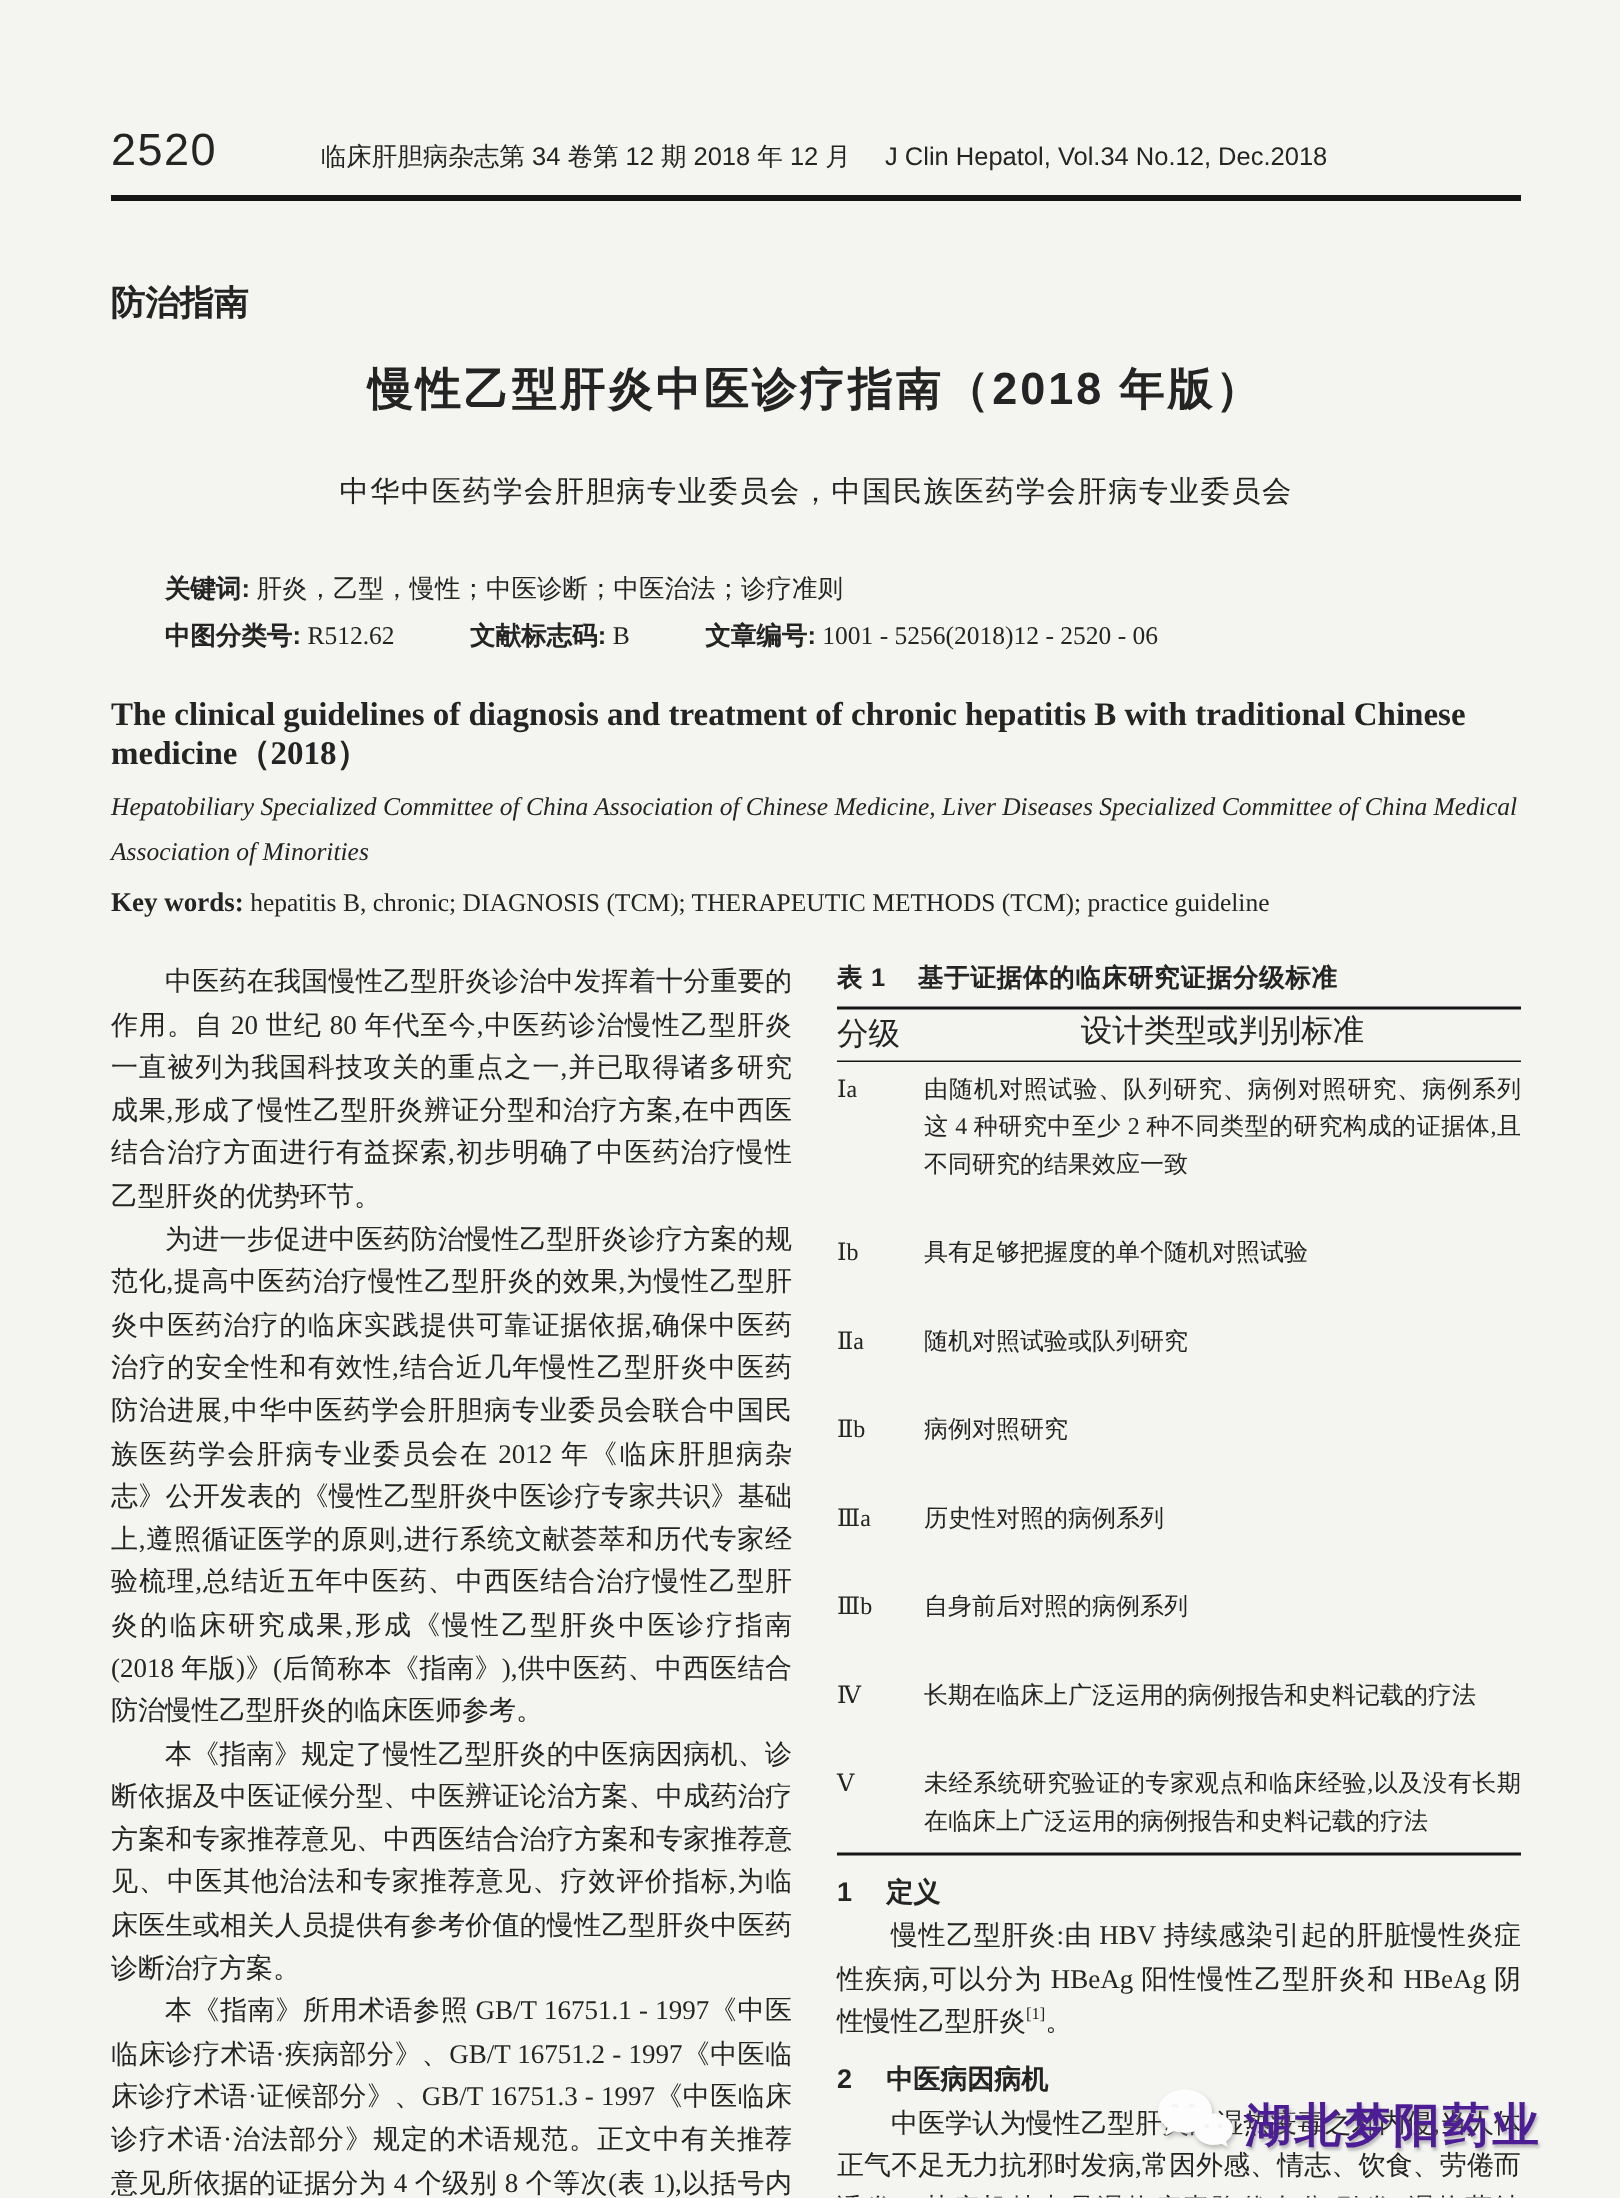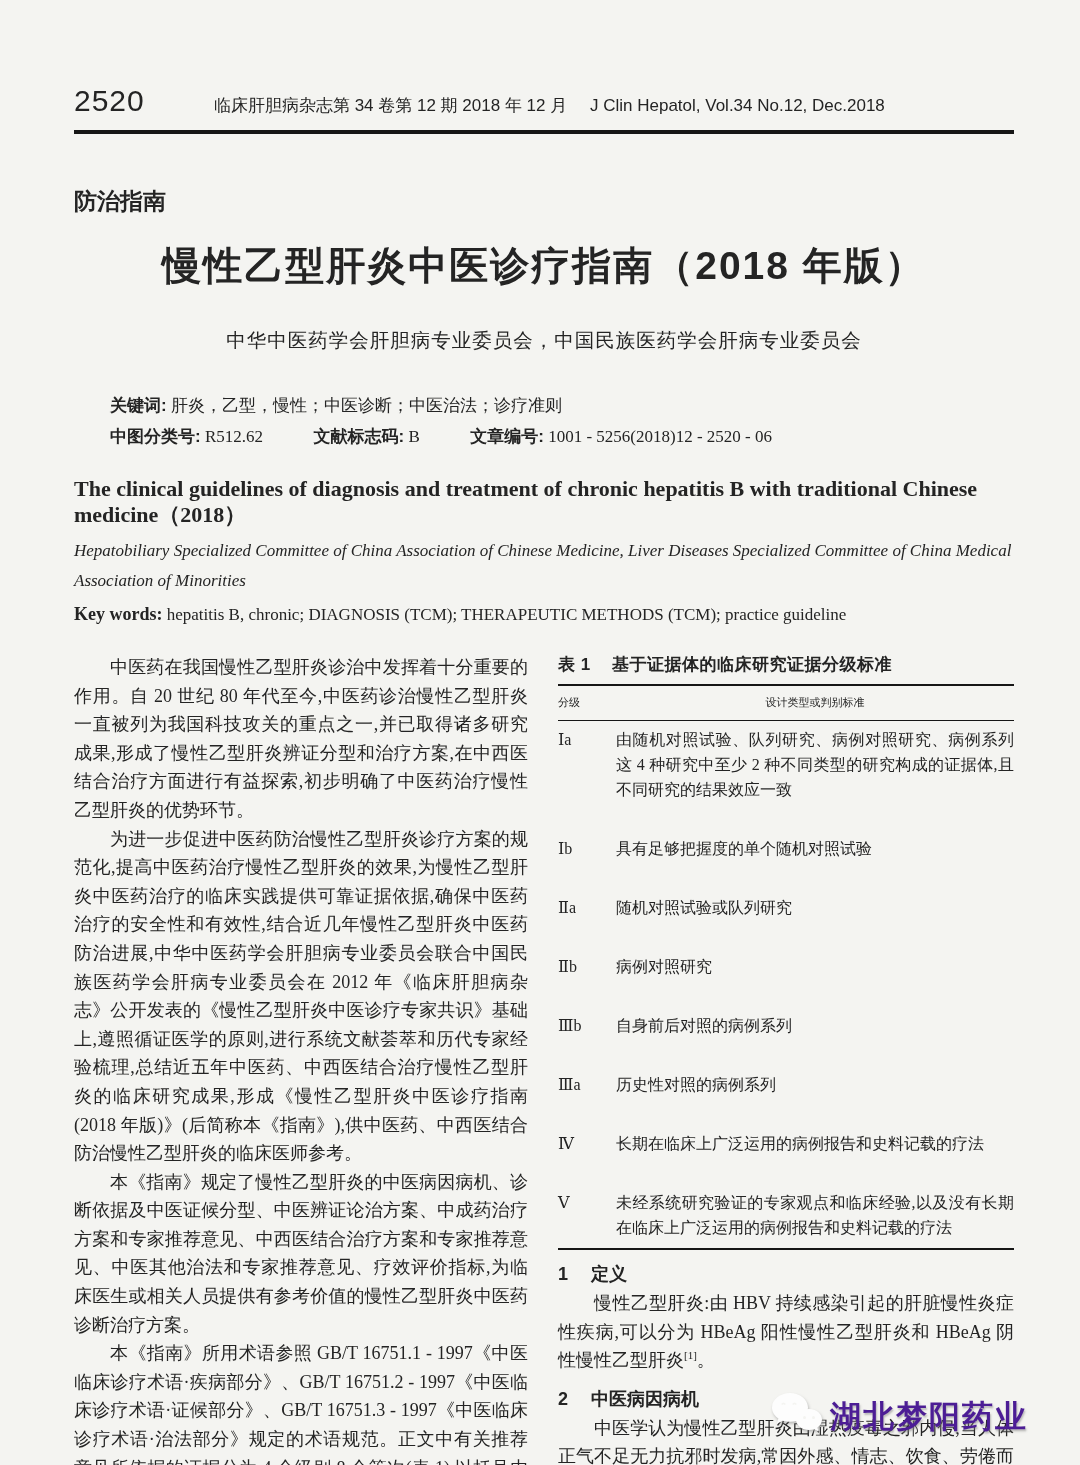--- a/index.html
+++ b/index.html
@@ -27,21 +27,21 @@
   .journal-line .en { margin-left:18px; }
   .header-rule { height:4px; background:#161616; margin-top:12px; }
 
   
   .section-label {
     margin-top:52px; font-size:23px; font-weight:bold;
     font-family:"Liberation Sans","DejaVu Sans",sans-serif;
   }
   .article-title {
     margin-top:22px; text-align:center;
-    font-size:39px; font-weight:bold; letter-spacing:2px;
+    font-size:30px; font-weight:bold; letter-spacing:2px;
     font-family:"Liberation Sans","DejaVu Sans",sans-serif;
   }
   .committee {
     margin-top:34px; text-align:center; font-size:19.5px; letter-spacing:1px;
   }
 
   
   .meta { margin-top:36px; padding-left:36px; font-size:17px; line-height:31px; }
   .meta .lbl {
     font-weight:bold;
@@ -69,26 +69,26 @@
     font-family:"Liberation Sans","DejaVu Sans",sans-serif;
     margin-bottom:8px; letter-spacing:0.5px;
   }
   .table-title .tno { margin-right:16px; }
   table.evd {
     width:100%; border-collapse:collapse;
     border-top:2.6px solid #161616; border-bottom:2.6px solid #161616;
     font-size:16px; line-height:25px;
   }
   table.evd th {
-    font-weight:normal; font-size:11px;
+    font-weight:normal; font-size:21px;
     border-bottom:1.4px solid #161616;
     padding:4px 0 5px 0;
   }
   table.evd th.c1 { text-align:left; width:58px; }
-  table.evd th.c2 { text-align:center; }
+  table.evd th.c2 { text-align:center;font-family:Liberation Mono, monospace; }
   table.evd td { vertical-align:top; padding:17px 0; }
   table.evd td.grade { width:58px; }
   table.evd td.desc { text-align:justify; }
   table.evd tr.first td { padding-top:6px; }
   table.evd tr.last td { padding-bottom:8px; }
 
   
   .sec-heading {
     margin-top:12px; margin-bottom:3px;
     font-size:18px; font-weight:bold;
@@ -192,26 +192,26 @@
           </tr>
           <tr>
             <td class="grade">Ⅱa</td>
             <td class="desc">随机对照试验或队列研究</td>
           </tr>
           <tr>
             <td class="grade">Ⅱb</td>
             <td class="desc">病例对照研究</td>
           </tr>
           <tr>
+            <td class="grade">Ⅲa</td>
+            <td class="desc">历史性对照的病例系列</td>
+          </tr>
+          <tr>
             <td class="grade">Ⅲb</td>
             <td class="desc">自身前后对照的病例系列</td>
-          </tr>
-          <tr>
-            <td class="grade">Ⅲa</td>
-            <td class="desc">历史性对照的病例系列</td>
           </tr>
           <tr>
             <td class="grade">Ⅳ</td>
             <td class="desc">长期在临床上广泛运用的病例报告和史料记载的疗法</td>
           </tr>
           <tr class="last">
             <td class="grade">Ⅴ</td>
             <td class="desc">未经系统研究验证的专家观点和临床经验,以及没有长期在临床上广泛运用的病例报告和史料记载的疗法</td>
           </tr>
         </tbody>

